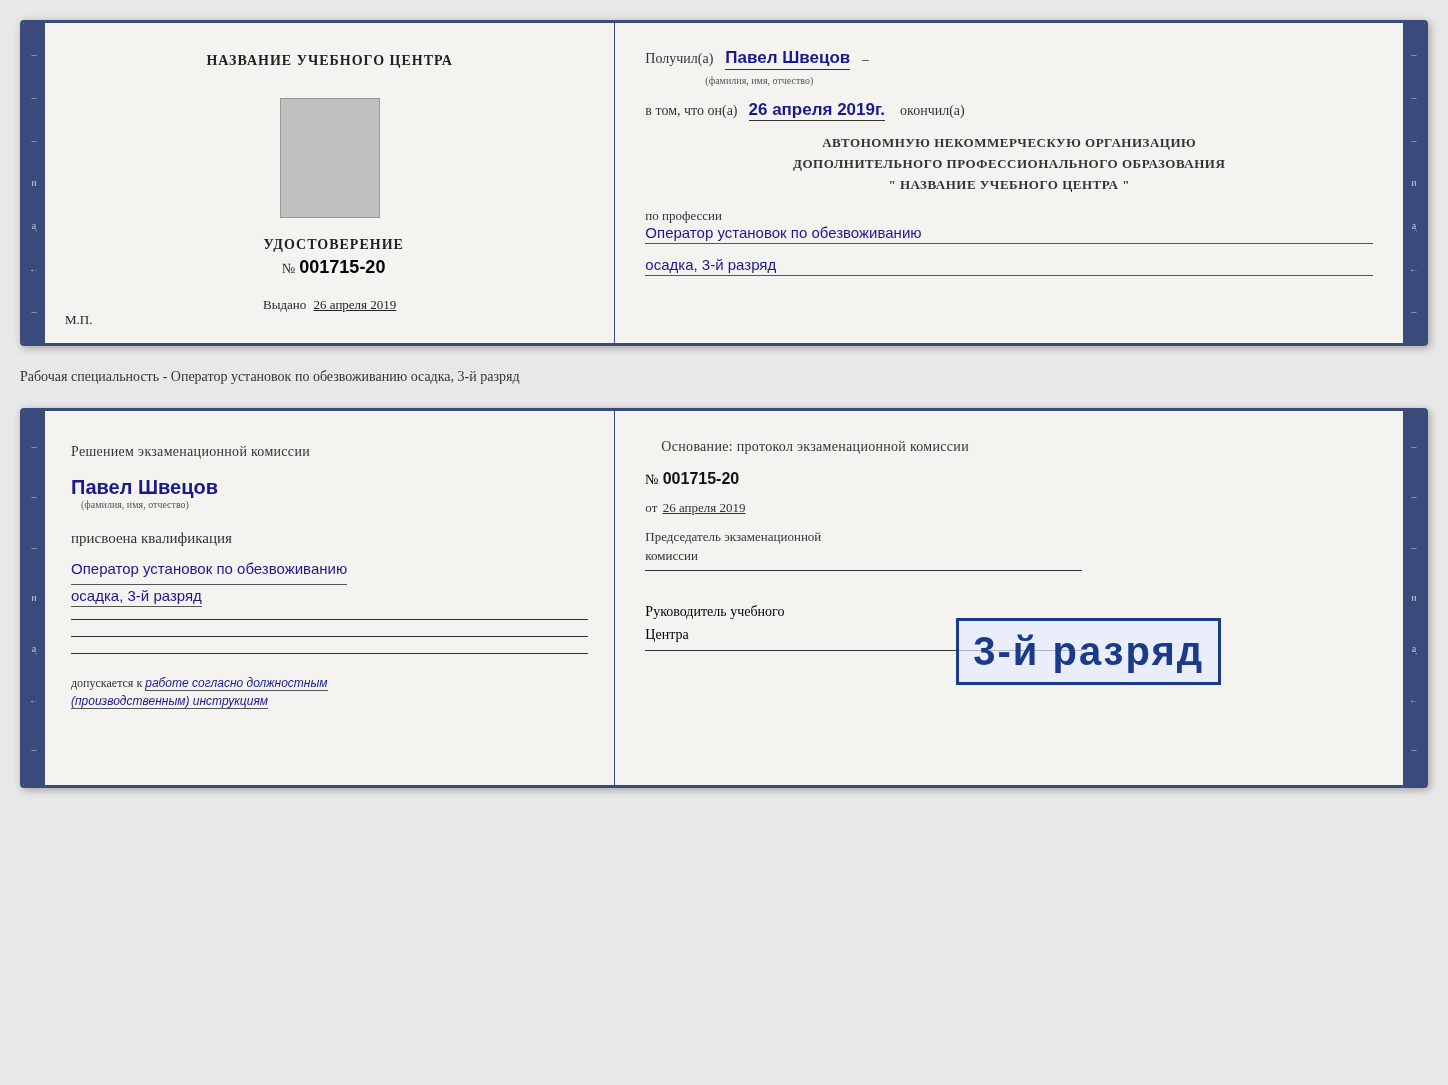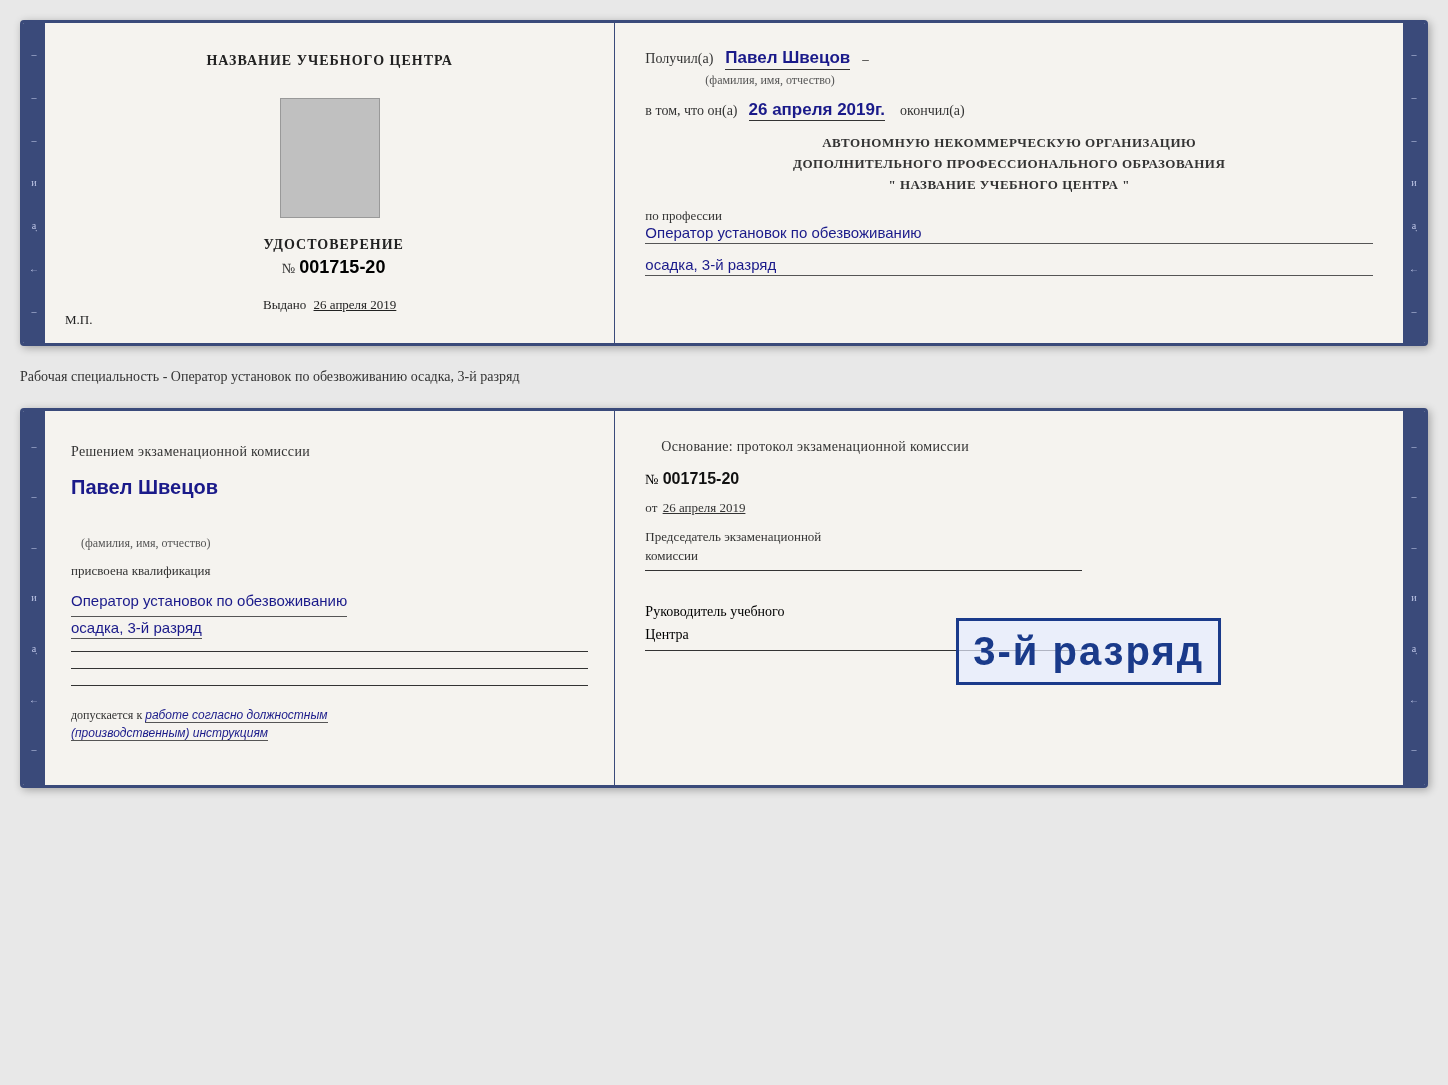--- a/index.html
+++ b/index.html
@@ -79,23 +79,22 @@
       font-weight: bold;
     }
 
     .handwritten-underline {
       border-bottom: 1px solid #333;
       display: inline-block;
       min-width: 120px;
     }
 
     .small-label {
-      font-size: 12px;
+      font-size: 10px;
       color: #555;
-      margin-top: 37px;
     }
 
     .completed-line {
       font-size: 14px;
       color: #333;
       display: flex;
       align-items: baseline;
       gap: 5px;
     }
 
@@ -145,23 +144,23 @@
 
     .person-name-big {
       font-family: 'Comic Sans MS', cursive, sans-serif;
       color: #1a1a8a;
       font-size: 20px;
       font-weight: bold;
       margin: 5px 0 0 0;
     }
 
     .assigned-label {
-      font-size: 13px;
-      color: #333;
-      margin-top: 4px;
+      font-size: 15px;
+      color: #333;
+      margin-top: 12px;
     }
 
     .qualification-handwritten {
       font-family: 'Comic Sans MS', cursive, sans-serif;
       color: #1a1a8a;
       font-size: 15px;
       border-bottom: 1px solid #555;
       padding-bottom: 2px;
       display: inline-block;
       line-height: 1.8;

